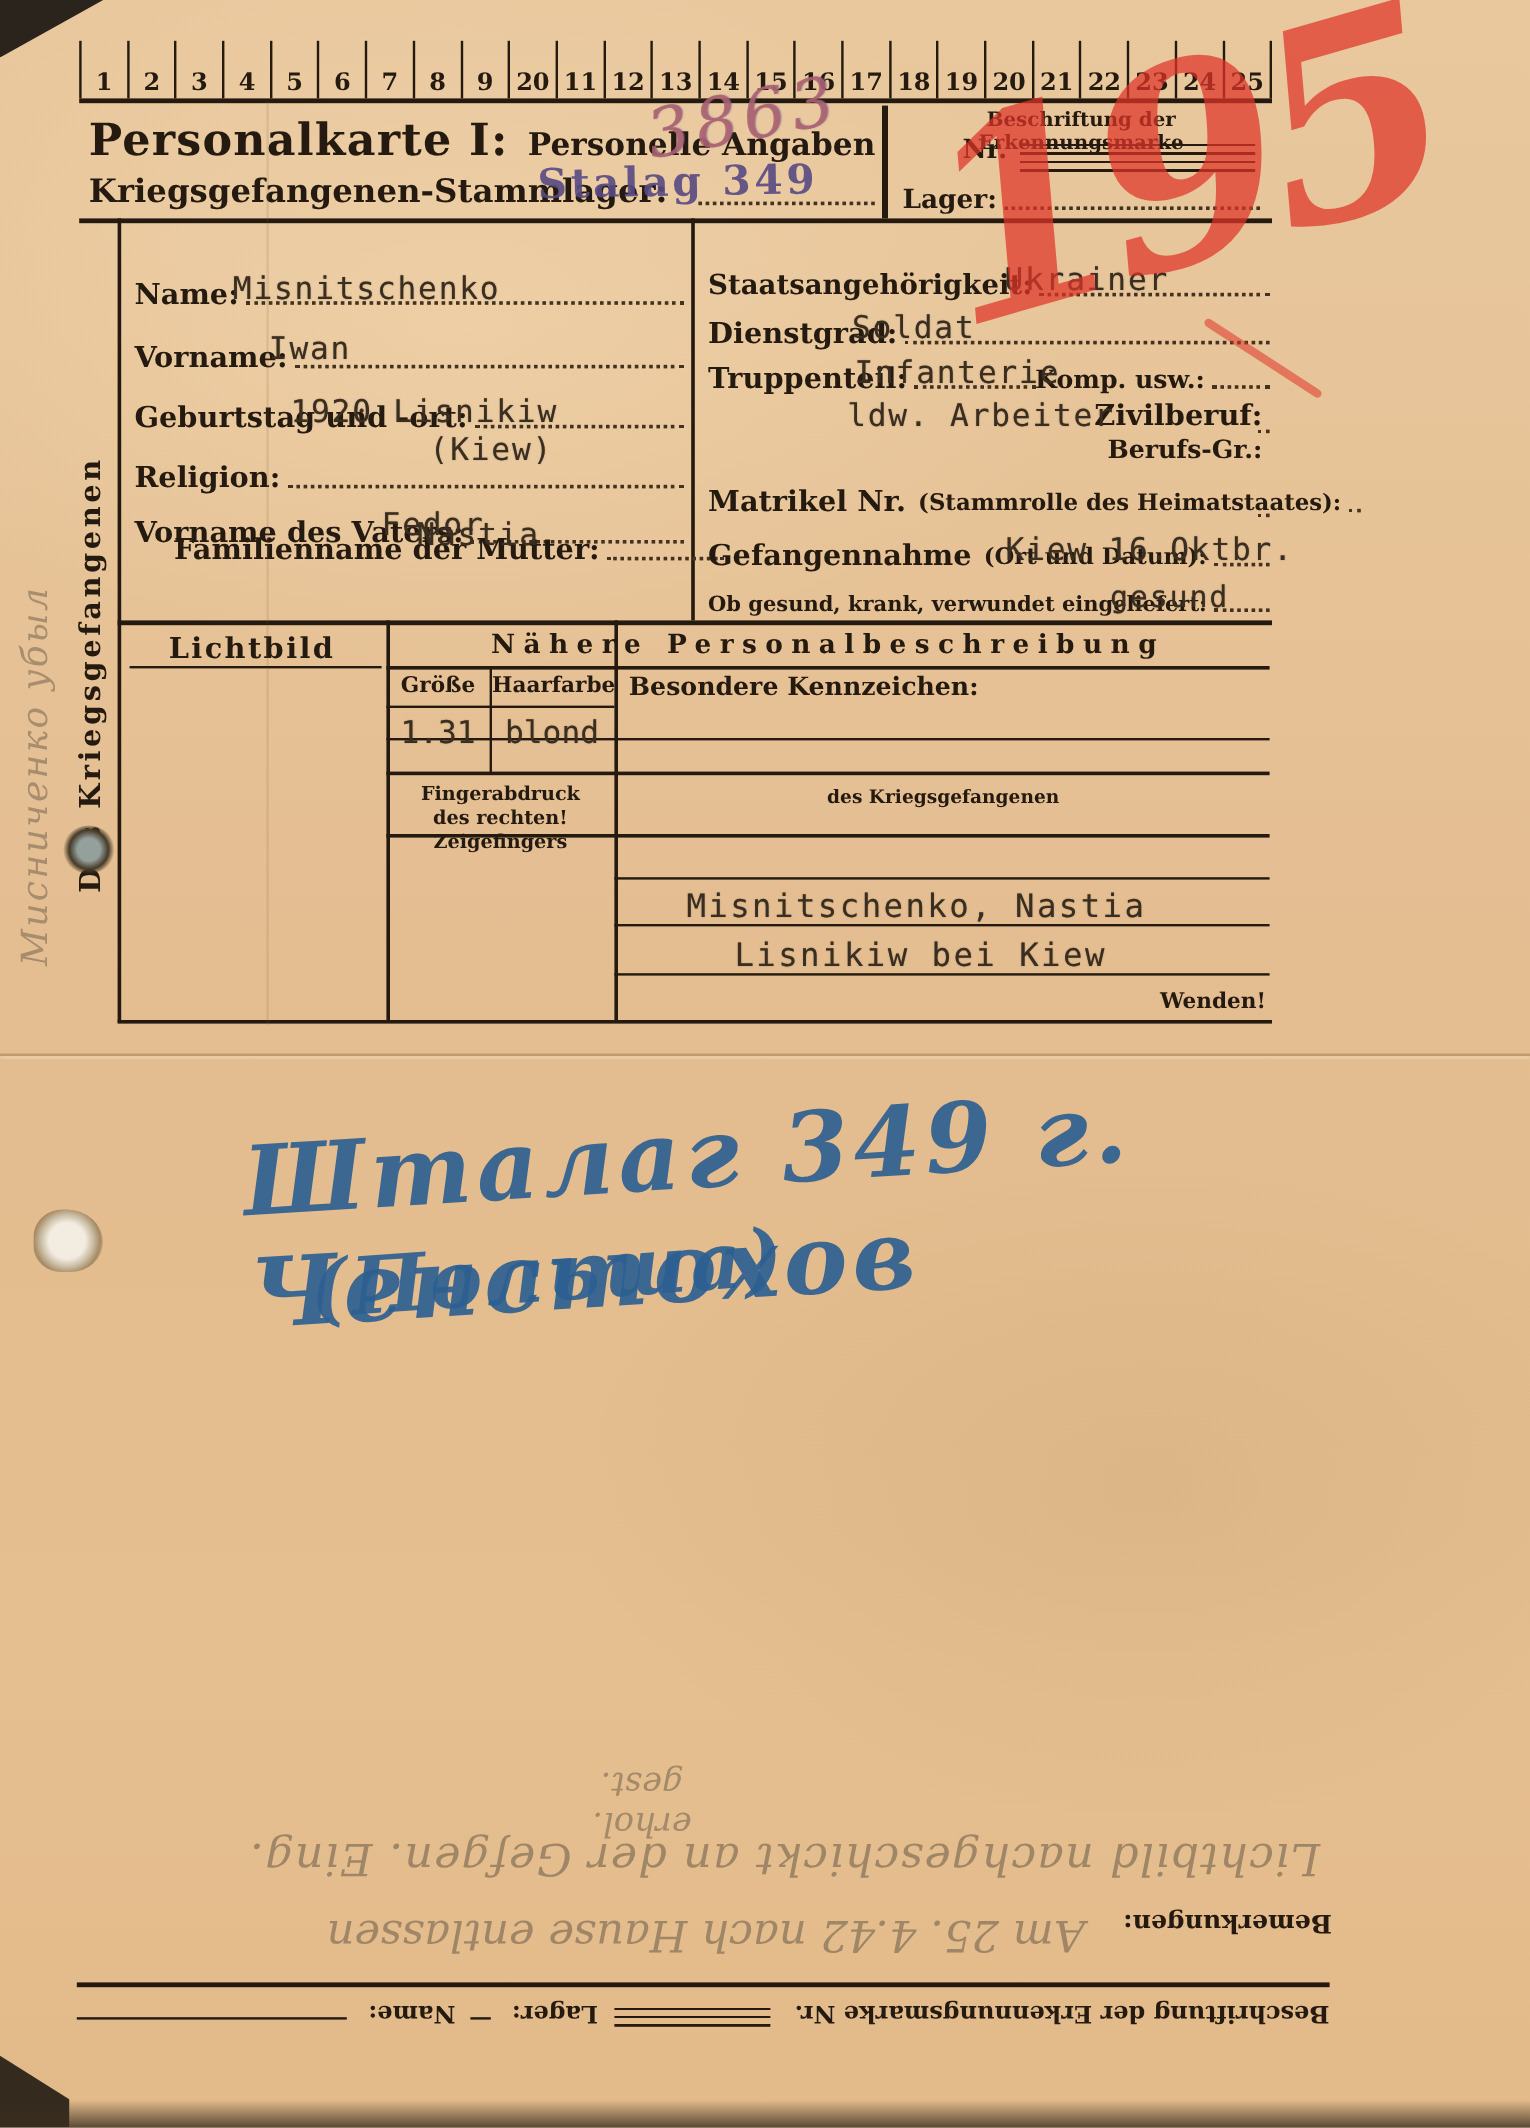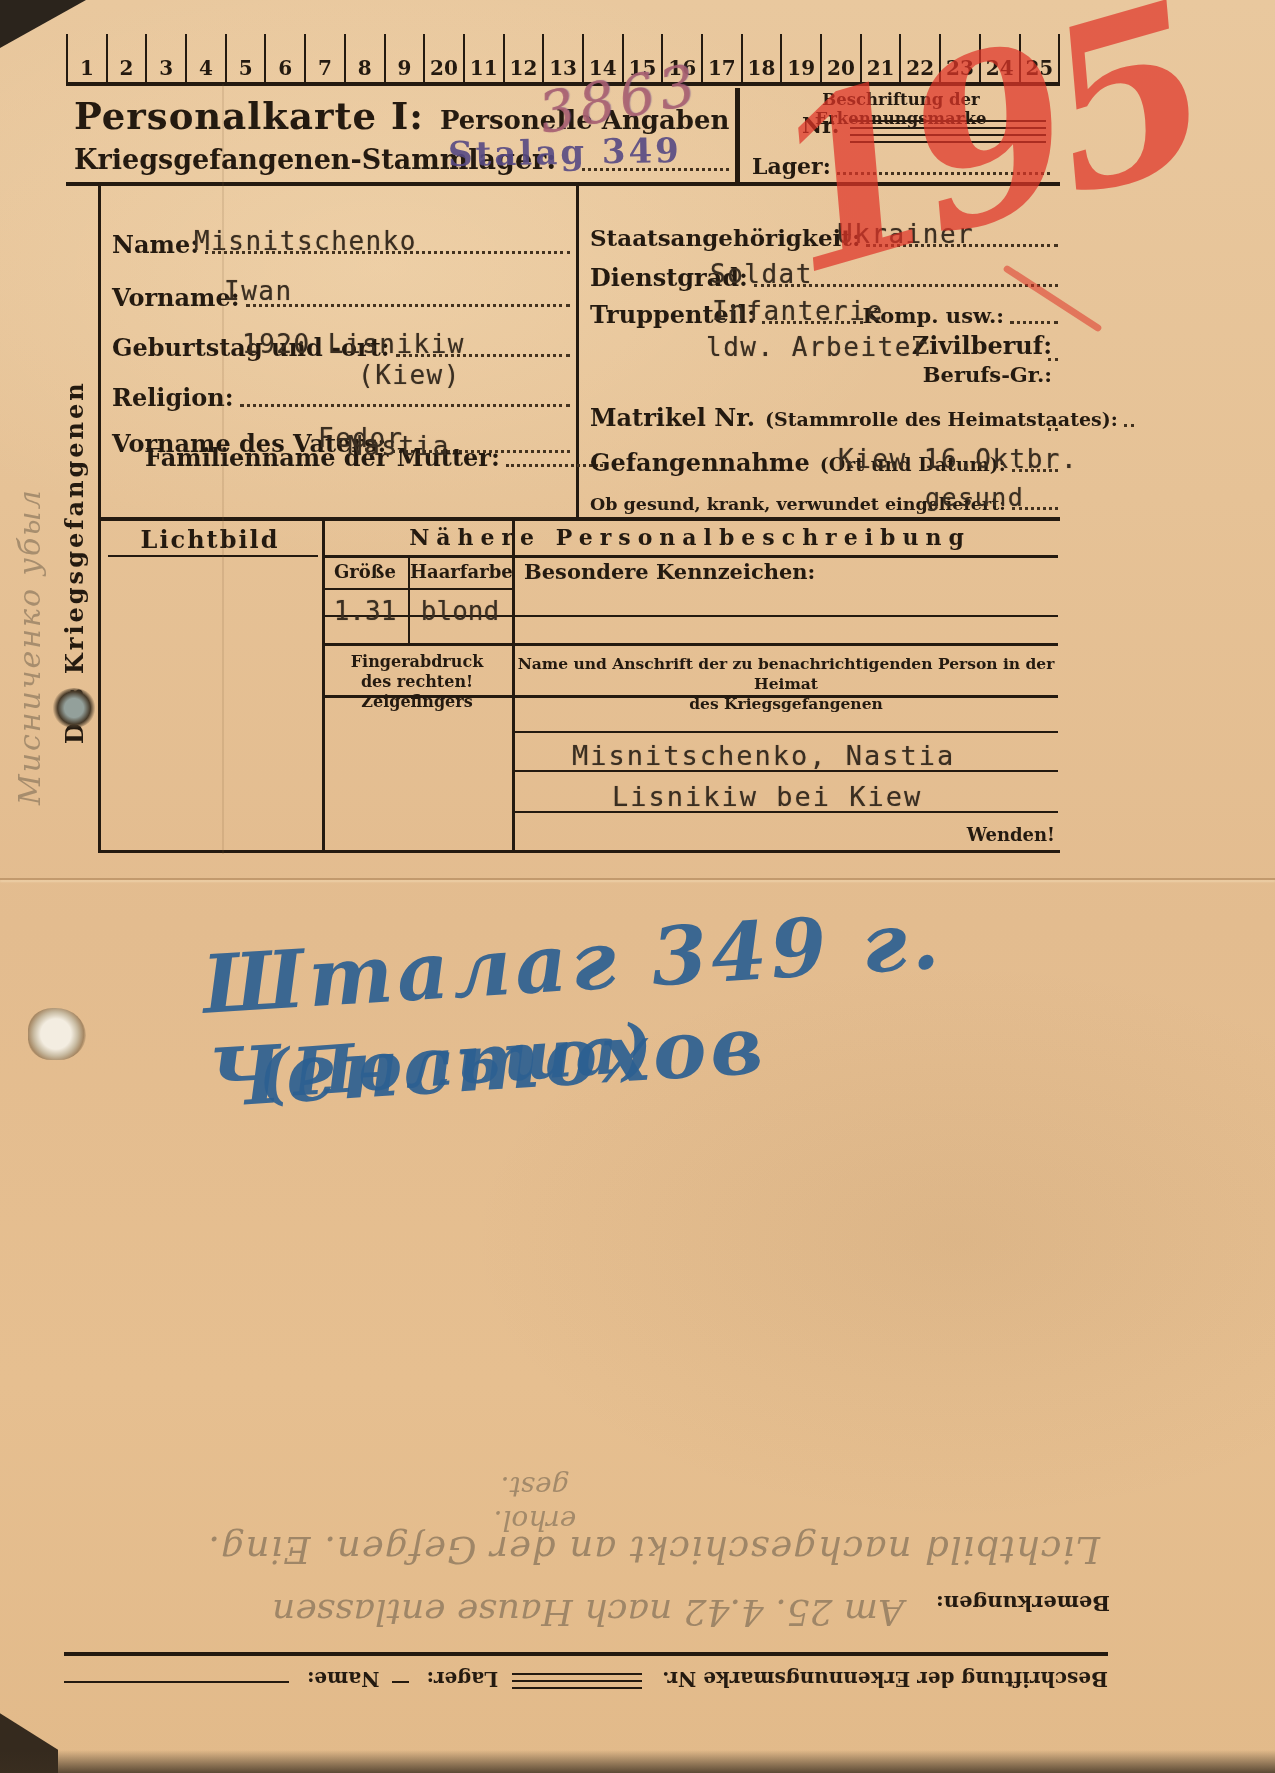--- a/index.html
+++ b/index.html
@@ -203,21 +203,20 @@
   <div class="abs ctr" style="left:322px;top:561px;width:86px;font-weight:bold;font-size:18px;">Größe</div>
   <div class="abs ctr" style="left:410px;top:561px;width:100px;font-weight:bold;font-size:18px;">Haarfarbe</div>
   <div class="abs" style="left:524px;top:559px;font-weight:bold;font-size:21px;">Besondere Kennzeichen:</div>
   <div class="abs mono ctr" style="left:322px;top:596px;width:86px;font-size:26px;">1.31</div>
   <div class="abs mono ctr" style="left:410px;top:596px;width:100px;font-size:26px;">blond</div>
   <div class="abs ctr" style="left:322px;top:652px;width:190px;font-weight:bold;font-size:16px;line-height:1.25;">
     <div>Fingerabdruck</div>
     <div>des rechten! Zeigefingers</div>
   </div>
   <div class="abs ctr" style="left:516px;top:654px;width:540px;font-weight:bold;font-size:15.5px;line-height:1.3;">
-    <div>Name und Anschrift der zu benachrichtigenden Person in der Heimat</div>
     <div>des Kriegsgefangenen</div>
   </div>
   <div class="abs mono" style="left:572px;top:740px;font-size:27px;letter-spacing:2px;">Misnitschenko, Nastia</div>
   <div class="abs mono" style="left:612px;top:781px;font-size:27px;letter-spacing:2px;">Lisnikiw  bei Kiew</div>
   <div class="abs" style="left:930px;top:824px;width:125px;text-align:right;font-weight:bold;font-size:18px;">Wenden!</div>
 
   <div class="abs blueink" style="left:205px;top:905px;font-size:80px;font-weight:bold;letter-spacing:4px;transform:rotate(-3.5deg);">Шталаг 349 г. Ченстохов</div>
   <div class="abs blueink" style="left:258px;top:1022px;font-size:66px;font-weight:bold;letter-spacing:3px;transform:rotate(-4deg);">(Польша)</div>
 
   <div class="abs flip pencil ctr" style="left:470px;top:1470px;width:130px;font-size:28px;line-height:1.2;opacity:.8;">

